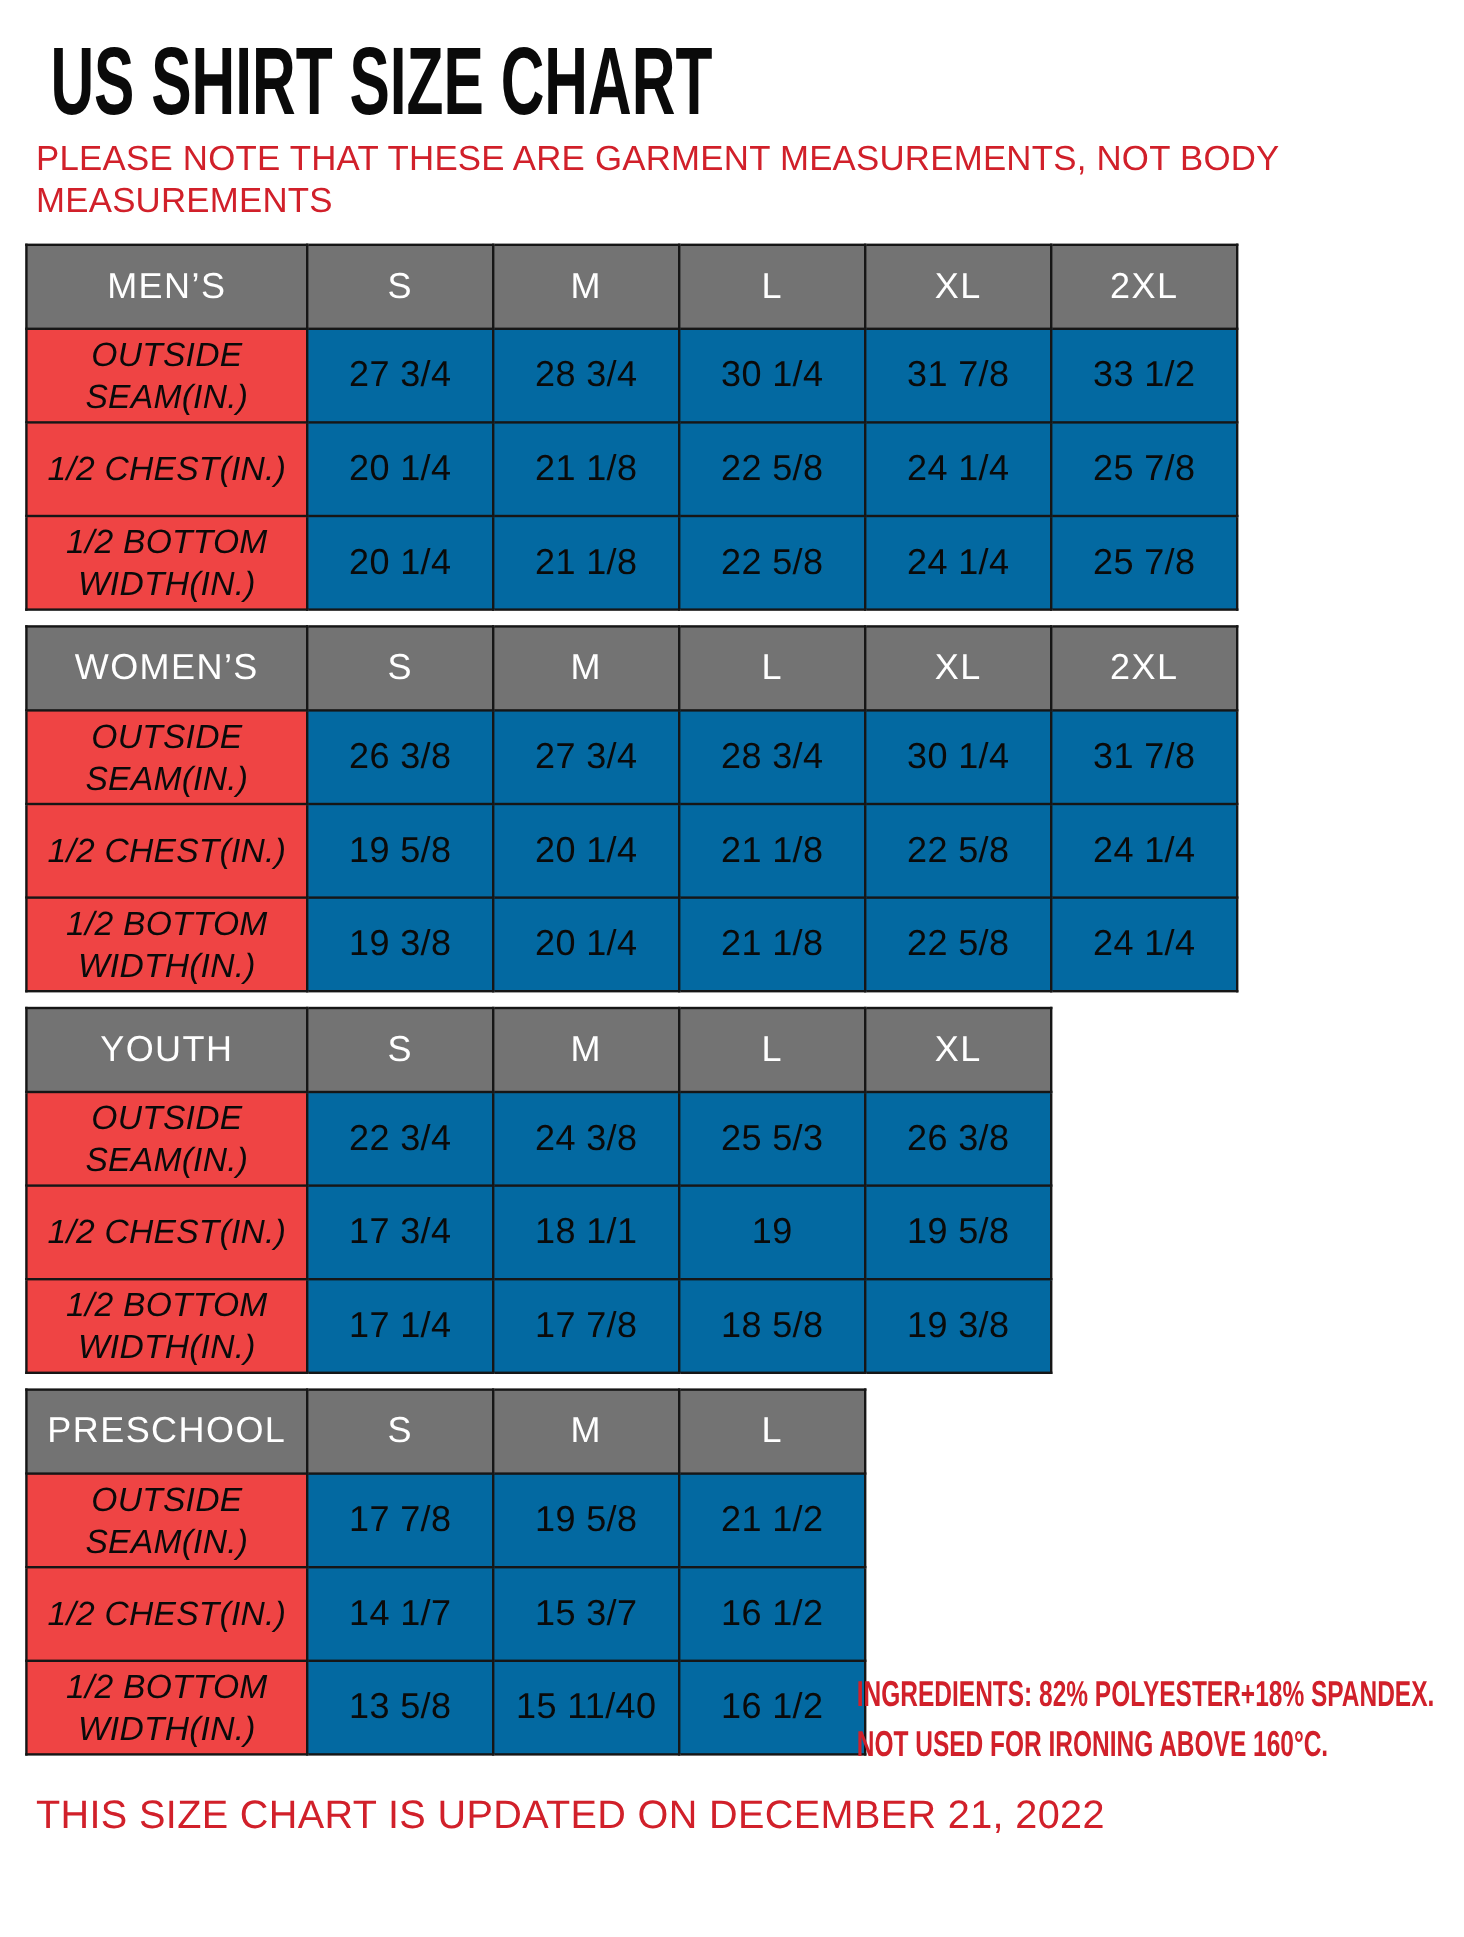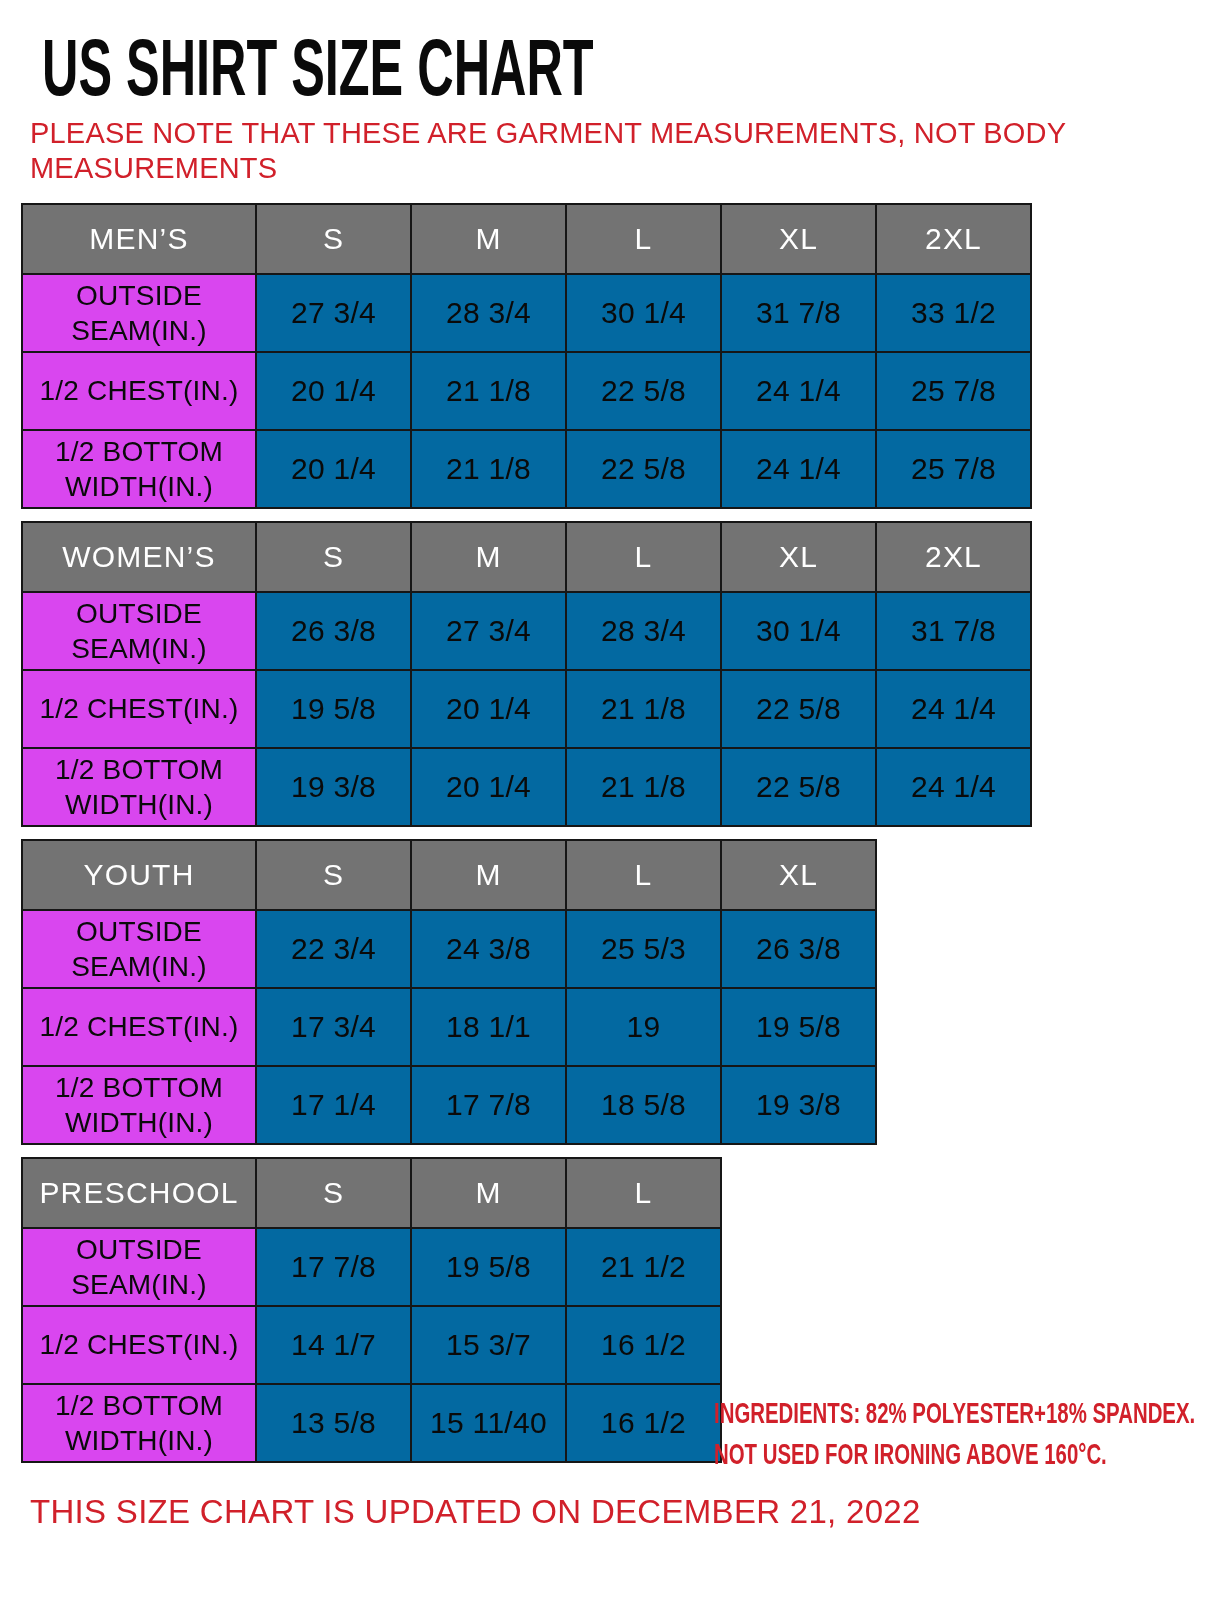--- a/index.html
+++ b/index.html
@@ -54,26 +54,27 @@
   }
   table.size-table thead th{
     background:var(--gray);
     color:#ffffff;
     height:70px;
     font-size:30px;
     font-weight:400;
     letter-spacing:1.2px;
   }
   table.size-table tbody th{
-    background:#d946ef;
+    background:#ef4444;
     height:78px;
     font-size:28px;
     font-weight:400;
     line-height:1.25;
     letter-spacing:0.2px;
+    font-style:italic;
   }
   table.size-table tbody td{
     background:#0369a1;
     height:78px;
     font-size:30px;
     font-weight:400;
     letter-spacing:0.3px;
   }
 
   .ingredients{

